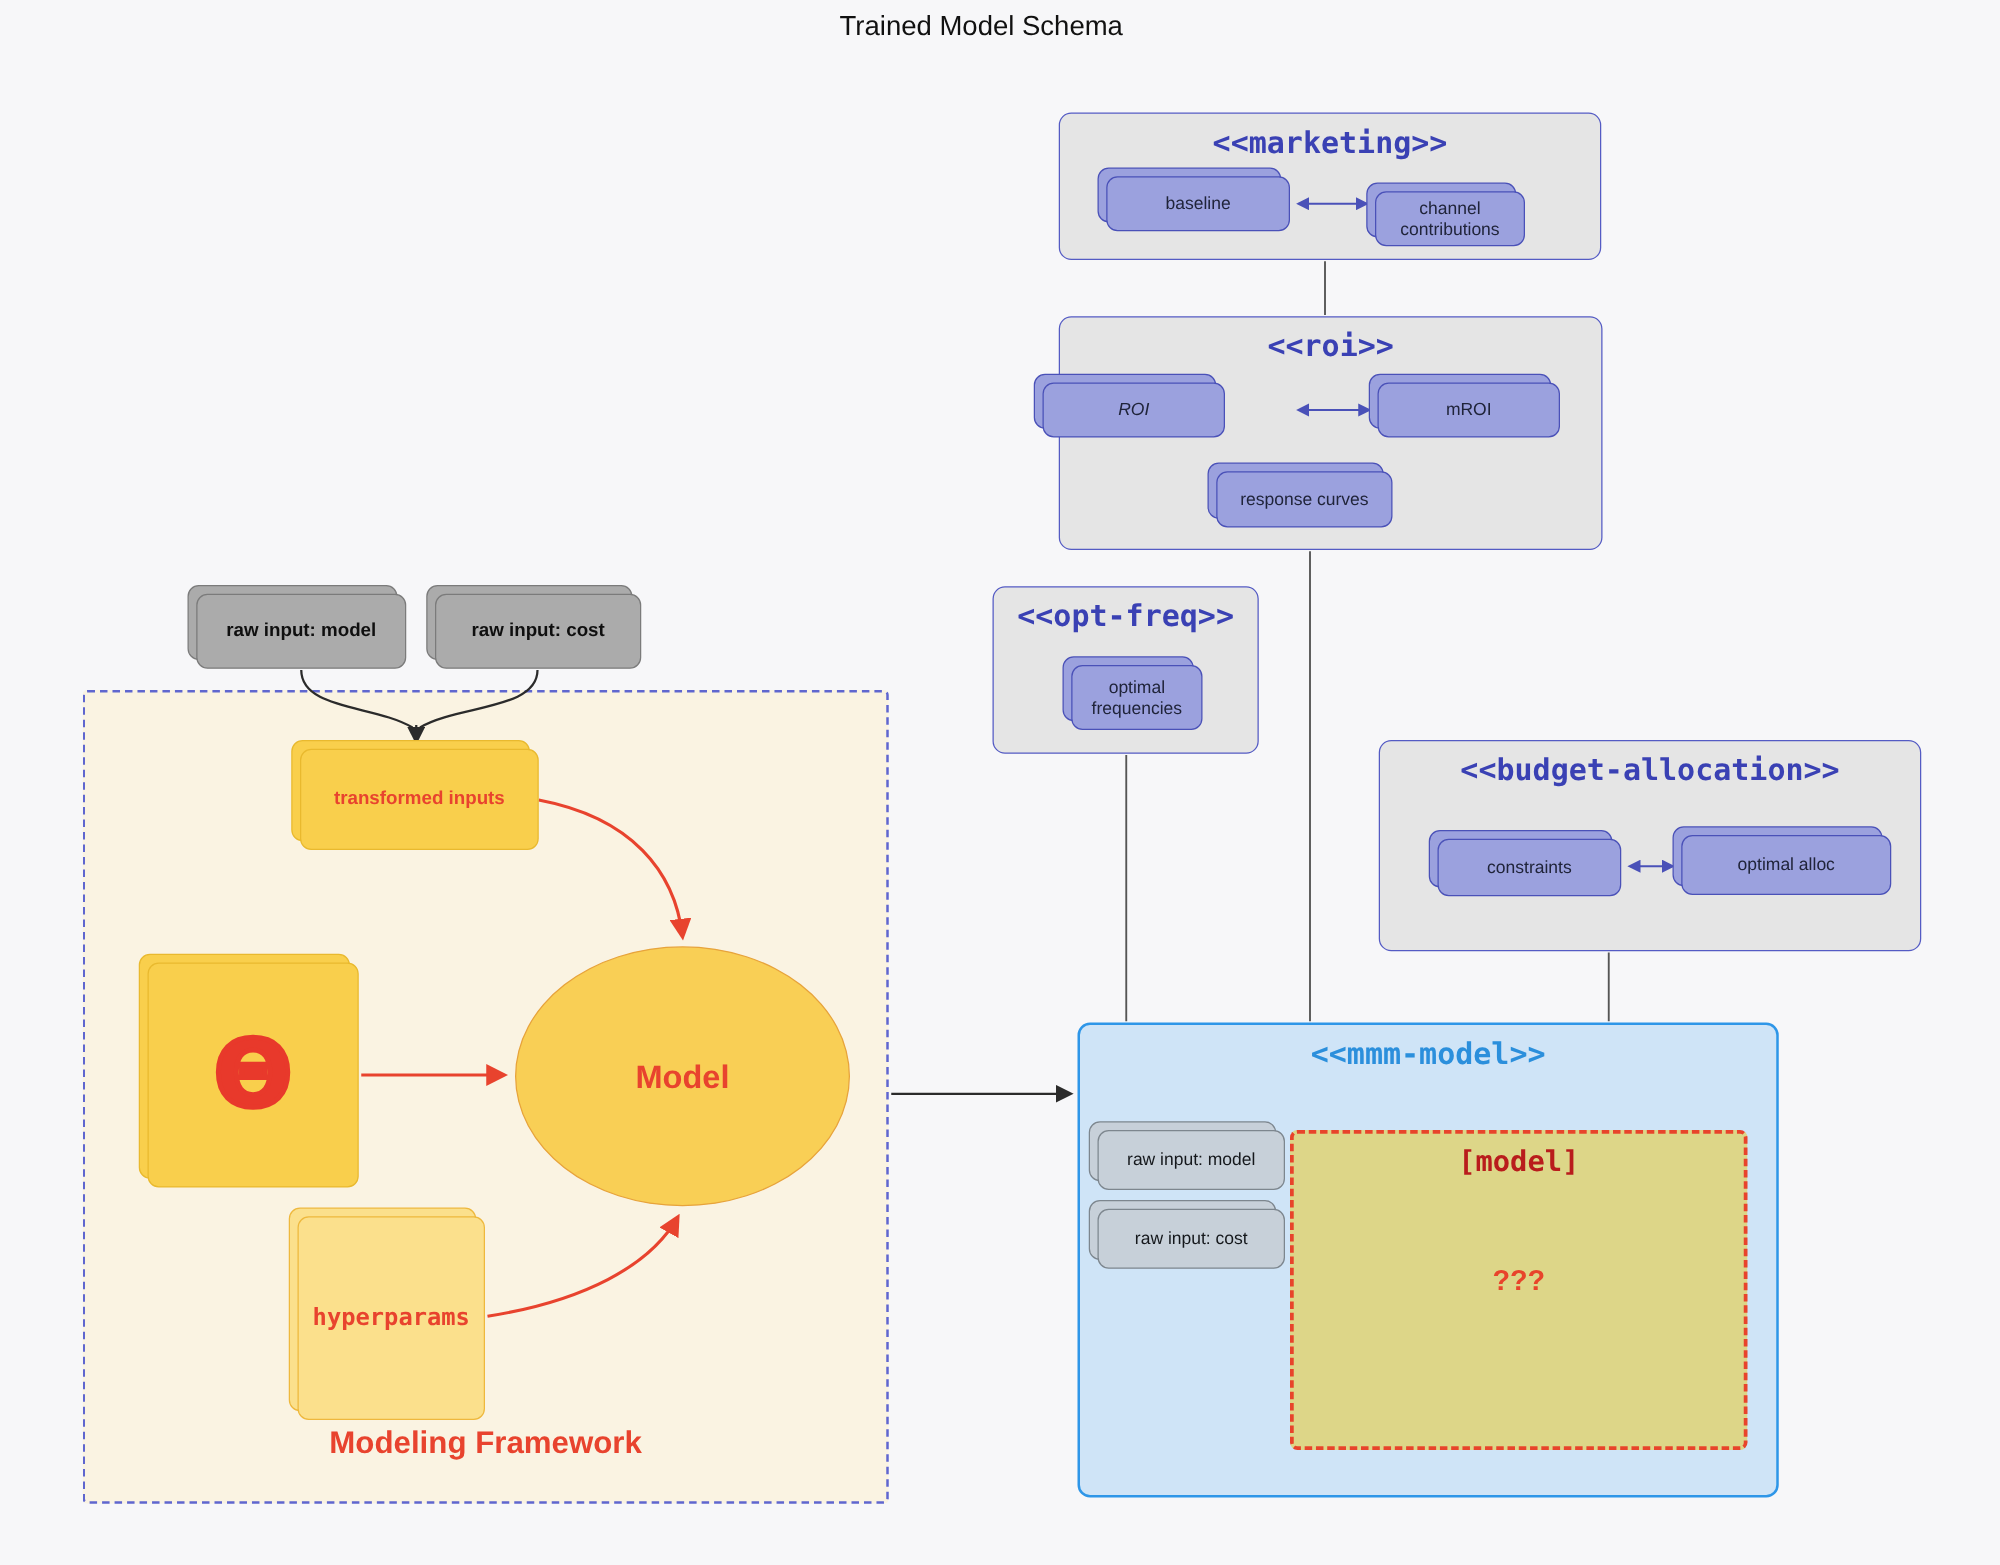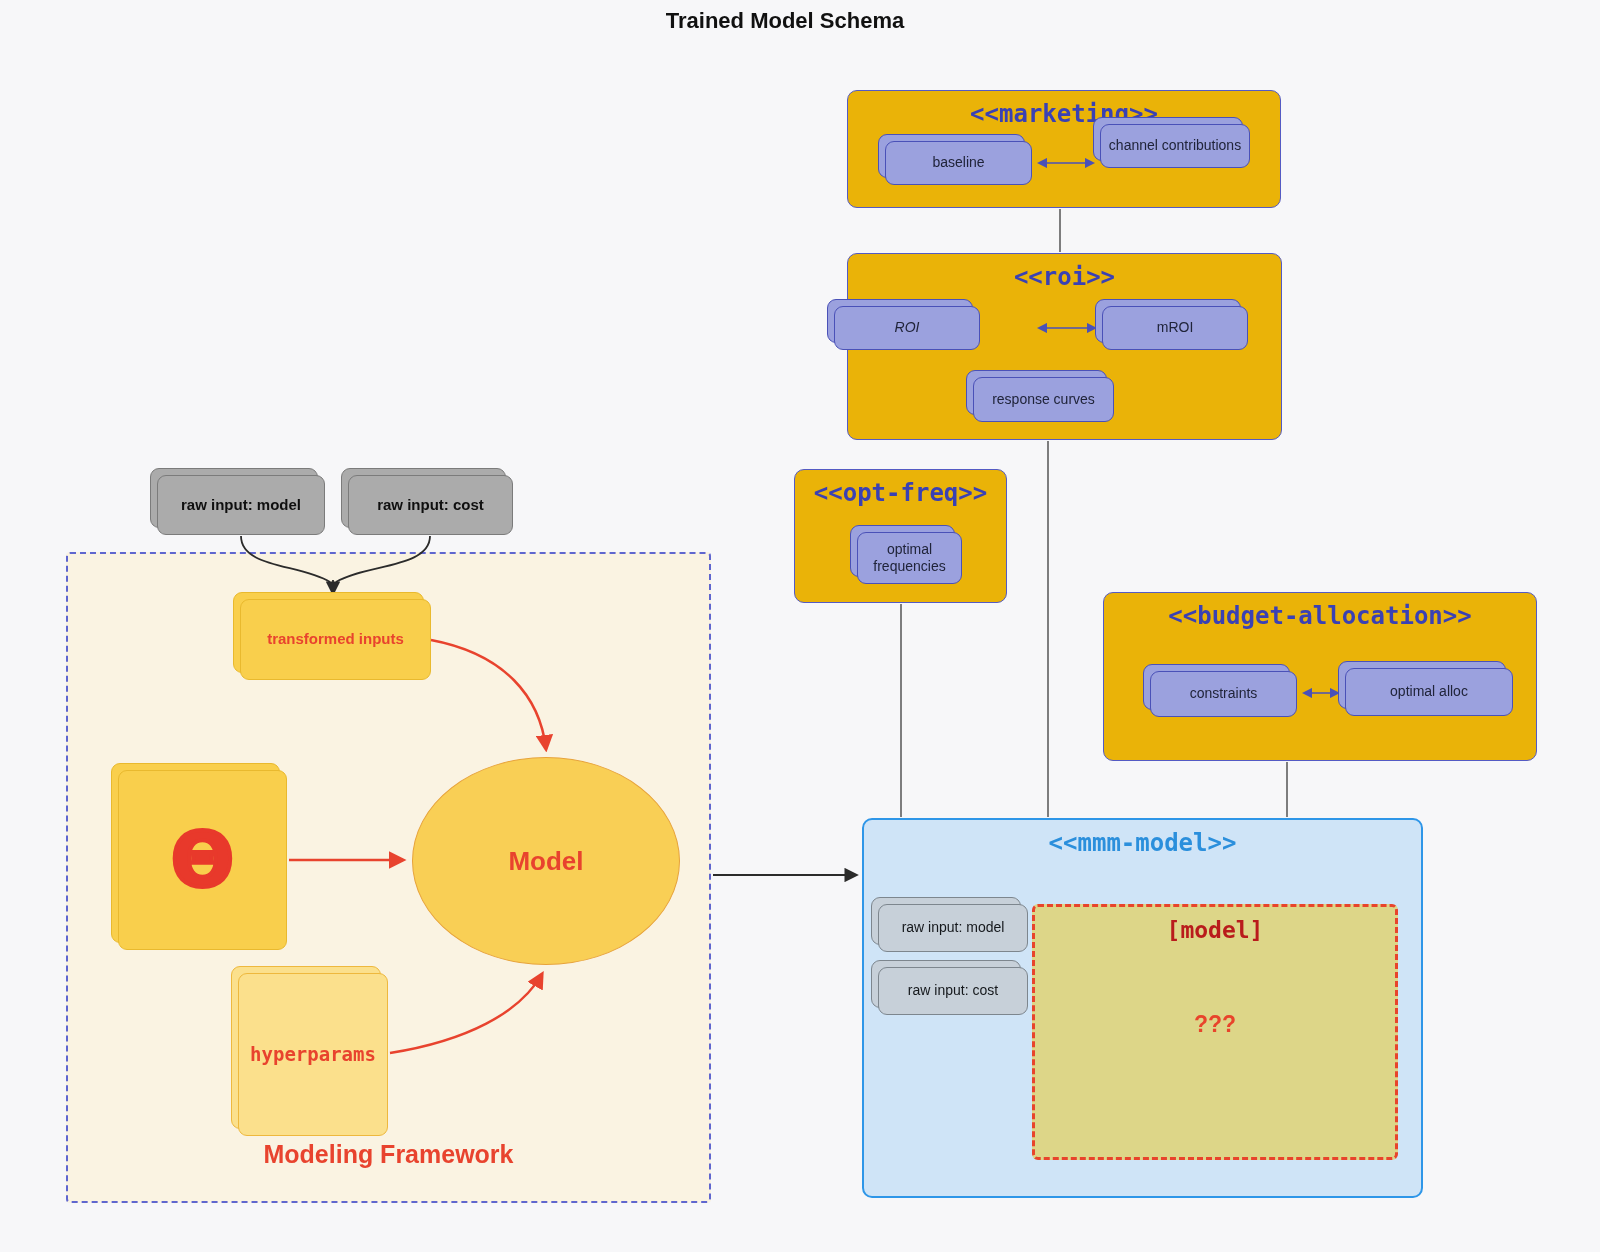--- a/index.html
+++ b/index.html
@@ -1,24 +1,24 @@
 <!DOCTYPE html>
 <html><head>
 <meta charset="utf-8">
 <style>
   html,body { margin:0; padding:0; background:#f7f7f9; }
   .stage { position:relative; width:1600px; height:1252px; overflow:hidden;
            font-family:"Liberation Sans", sans-serif; }
 
   .page-title { position:absolute; top:8px; left:0; width:1570px; text-align:center;
-                font-weight:bold; font-size:22px; color:#111; }
+                font-weight:normal; font-size:22px; color:#111; }
 
   
   .group { position:absolute; border-radius:10px; box-sizing:border-box; }
-  .g-purple { background:#eab308; border:1.5px solid #545bc4; }
+  .g-purple { background:#e5e5e5; border:1.5px solid #545bc4; }
   .g-blue   { background:#cfe4f7; border:2px solid #2e96e8; }
   .g-frame  { background:#faf3e2; border:2px dashed #5f66cf; border-radius:4px; }
   .gtitle { position:absolute; top:9px; left:0; right:0; text-align:center;
             font-family:"DejaVu Sans Mono", monospace; font-weight:bold; font-size:24px; }
   .t-purple { color:#3a41b4; }
   .t-blue   { color:#2b8fdc; }
   .frame-label { position:absolute; bottom:32px; left:0; right:0; text-align:center;
                  color:#e8432e; font-weight:bold; font-size:25px; }
 
   
@@ -116,21 +116,21 @@
     <path d="M1287,762 L1287,817" fill="none" stroke="#555" stroke-width="1.5"></path>
 
     <path d="M1039,163 L1093,163" fill="none" stroke="#4a51b8" stroke-width="1.5" marker-start="url(#mPurp)" marker-end="url(#mPurp)"></path>
     <path d="M1039,328 L1095,328" fill="none" stroke="#4a51b8" stroke-width="1.5" marker-start="url(#mPurp)" marker-end="url(#mPurp)"></path>
     <path d="M1304,693 L1338,693" fill="none" stroke="#4a51b8" stroke-width="1.5" marker-start="url(#mPurp)" marker-end="url(#mPurp)"></path>
   </svg>
 
   <div class="stack n-purple" style="left:885px;top:141px;width:147px;height:44px;">
     <span class="lbl">baseline</span>
   </div>
-  <div class="stack n-purple" style="left:1100px;top:124px;width:150px;height:44px;border-radius:10px;">
+  <div class="stack n-purple" style="left:1100px;top:153px;width:120px;height:44px;border-radius:10px;">
     <span class="lbl">channel contributions</span>
   </div>
 
   <div class="stack n-purple" style="left:834px;top:306px;width:146px;height:44px;font-style:italic;">
     <span class="lbl">ROI</span>
   </div>
   <div class="stack n-purple" style="left:1102px;top:306px;width:146px;height:44px;">
     <span class="lbl">mROI</span>
   </div>
   <div class="stack n-purple" style="left:973px;top:377px;width:141px;height:45px;">

